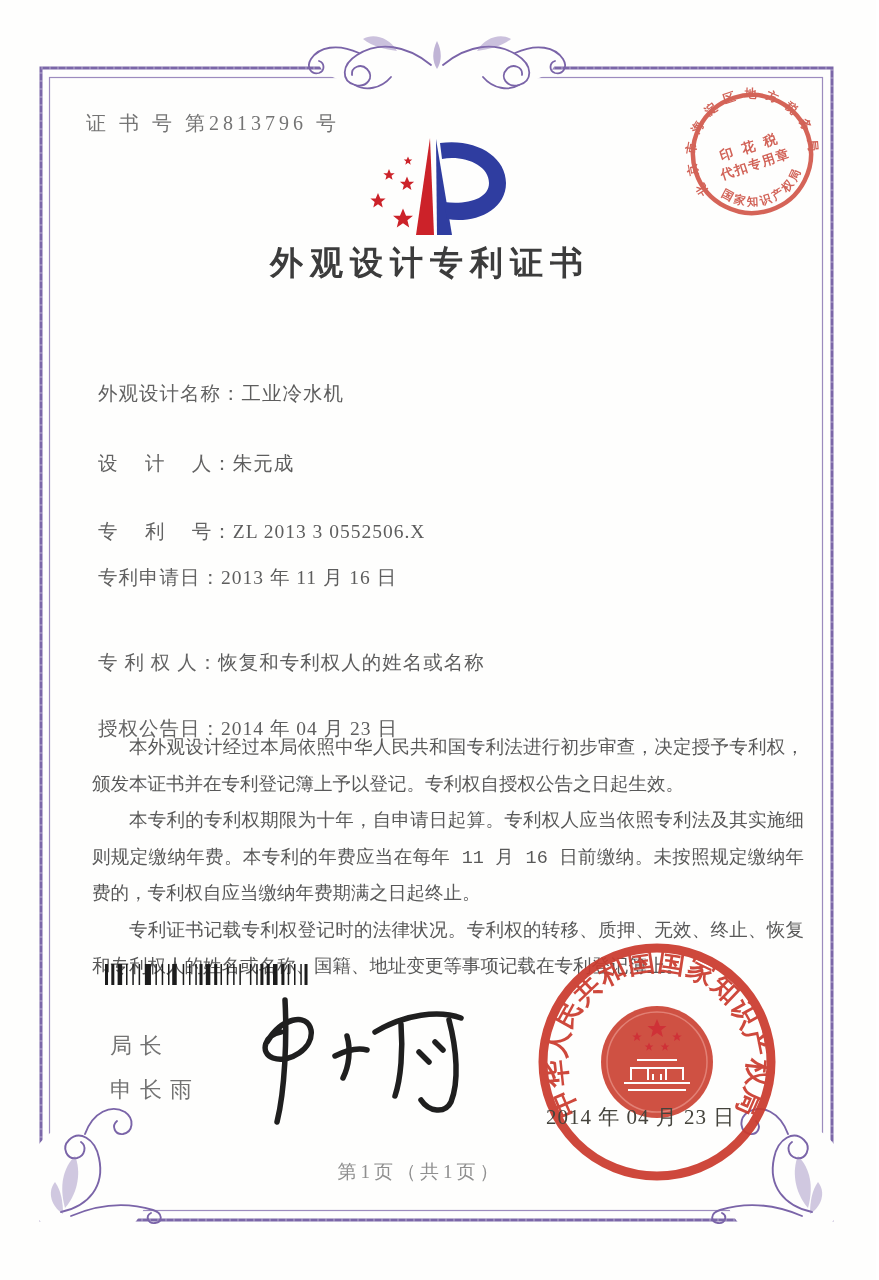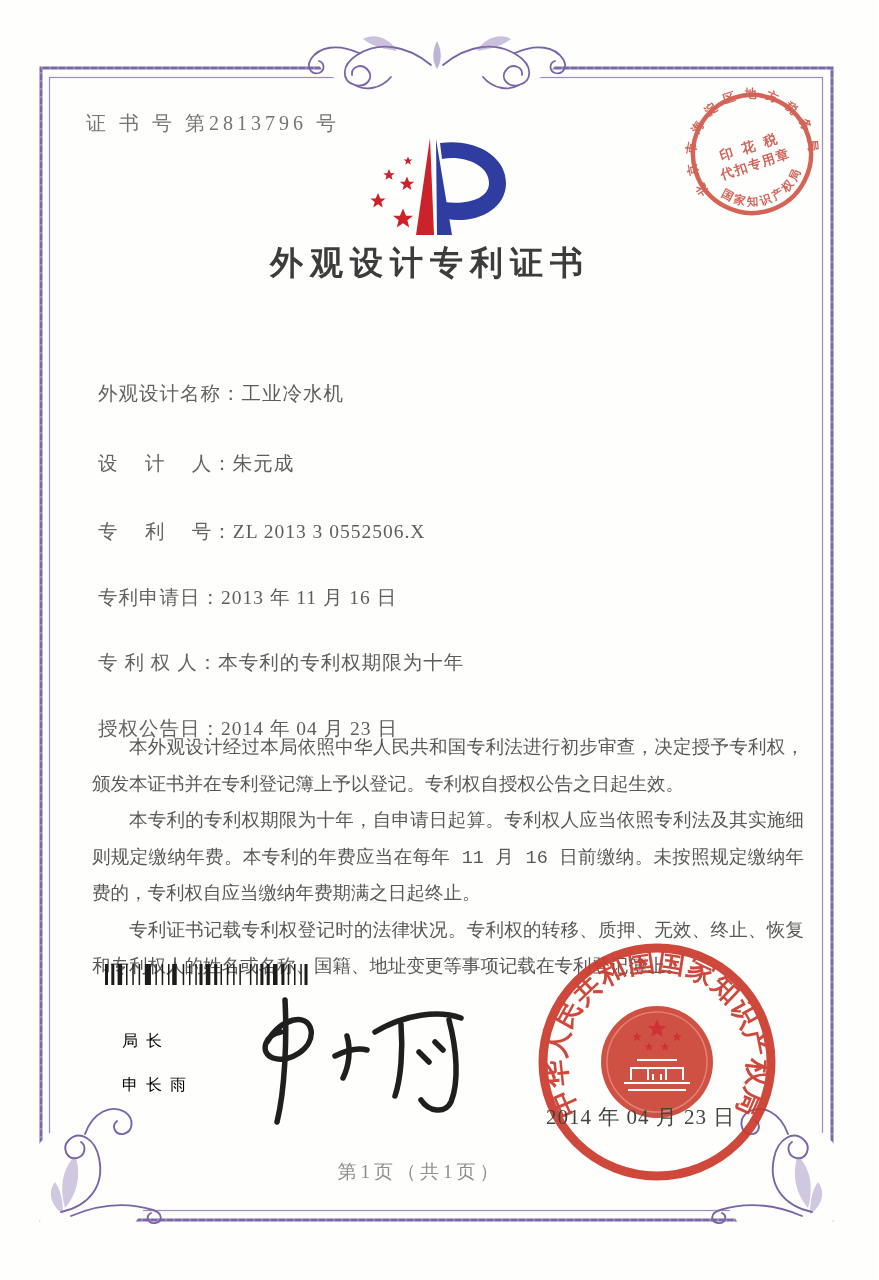--- a/index.html
+++ b/index.html
@@ -11,21 +11,21 @@
   }
   .abs{position:absolute;}
   .cert-no{left:86px;top:110px;font-size:20px;letter-spacing:4px;color:#747474;}
   .title{left:0;top:241px;width:860px;text-align:center;font-size:33px;font-weight:bold;
          letter-spacing:7px;color:#3c3c3c;}
   .field{left:98px;font-size:19.5px;color:#5d5d5d;letter-spacing:1px;white-space:nowrap;margin-top:20px;}
   .field .lab{color:#636363;}
   .paras{left:92px;top:731px;width:712px;font-size:18.5px;line-height:36.5px;
          color:#585858;text-align:justify;}
   .paras p{margin:0;text-indent:2em;font-family:Liberation Mono, monospace;}
-  .director{left:122px;font-size:16px;color:#000000;letter-spacing:8px;}
+  .director{left:110px;font-size:22px;color:#737373;letter-spacing:8px;}
   .seal-date{left:546px;top:1103px;width:240px;font-size:21px;color:#44433c;
              letter-spacing:1px;white-space:nowrap;}
   .footer{left:330px;top:1159px;width:180px;text-align:center;font-size:19px;
           letter-spacing:4px;color:#8f8f8f;}
   svg{display:block;}
 </style>
 </head>
 <body>
 
 <div class="page">
@@ -104,25 +104,25 @@
 
   <div class="abs field" style="top:360px;">
     <span class="lab">外观设计名称：</span><span>工业冷水机</span>
   </div>
   <div class="abs field" style="top:430px;">
     <span class="lab">设　 计　 人：</span><span>朱元成</span>
   </div>
   <div class="abs field" style="top:498px;">
     <span class="lab">专　 利　 号：</span><span>ZL 2013 3 0552506.X</span>
   </div>
-  <div class="abs field" style="top:564px;">
+  <div class="abs field" style="top:544px;">
     <span class="lab">专利申请日：</span><span>2013 年 11 月 16 日</span>
   </div>
   <div class="abs field" style="top:629px;">
-    <span class="lab">专 利 权 人：</span><span>本专利的专利权期限为十年</span>
+    <span class="lab">专 利 权 人：</span><span>恢复和专利权人的姓名或名称</span>
   </div>
   <div class="abs field" style="top:695px;">
     <span class="lab">授权公告日：</span><span>2014 年 04 月 23 日</span>
   </div>
 
   <div class="abs paras">
     <p>本外观设计经过本局依照中华人民共和国专利法进行初步审查，决定授予专利权，颁发本证书并在专利登记簿上予以登记。专利权自授权公告之日起生效。</p>
     <p>本专利的专利权期限为十年，自申请日起算。专利权人应当依照专利法及其实施细则规定缴纳年费。本专利的年费应当在每年 11 月 16 日前缴纳。未按照规定缴纳年费的，专利权自应当缴纳年费期满之日起终止。</p>
     <p>专利证书记载专利权登记时的法律状况。专利权的转移、质押、无效、终止、恢复和专利权人的姓名或名称、国籍、地址变更等事项记载在专利登记簿上。</p>
   </div>

